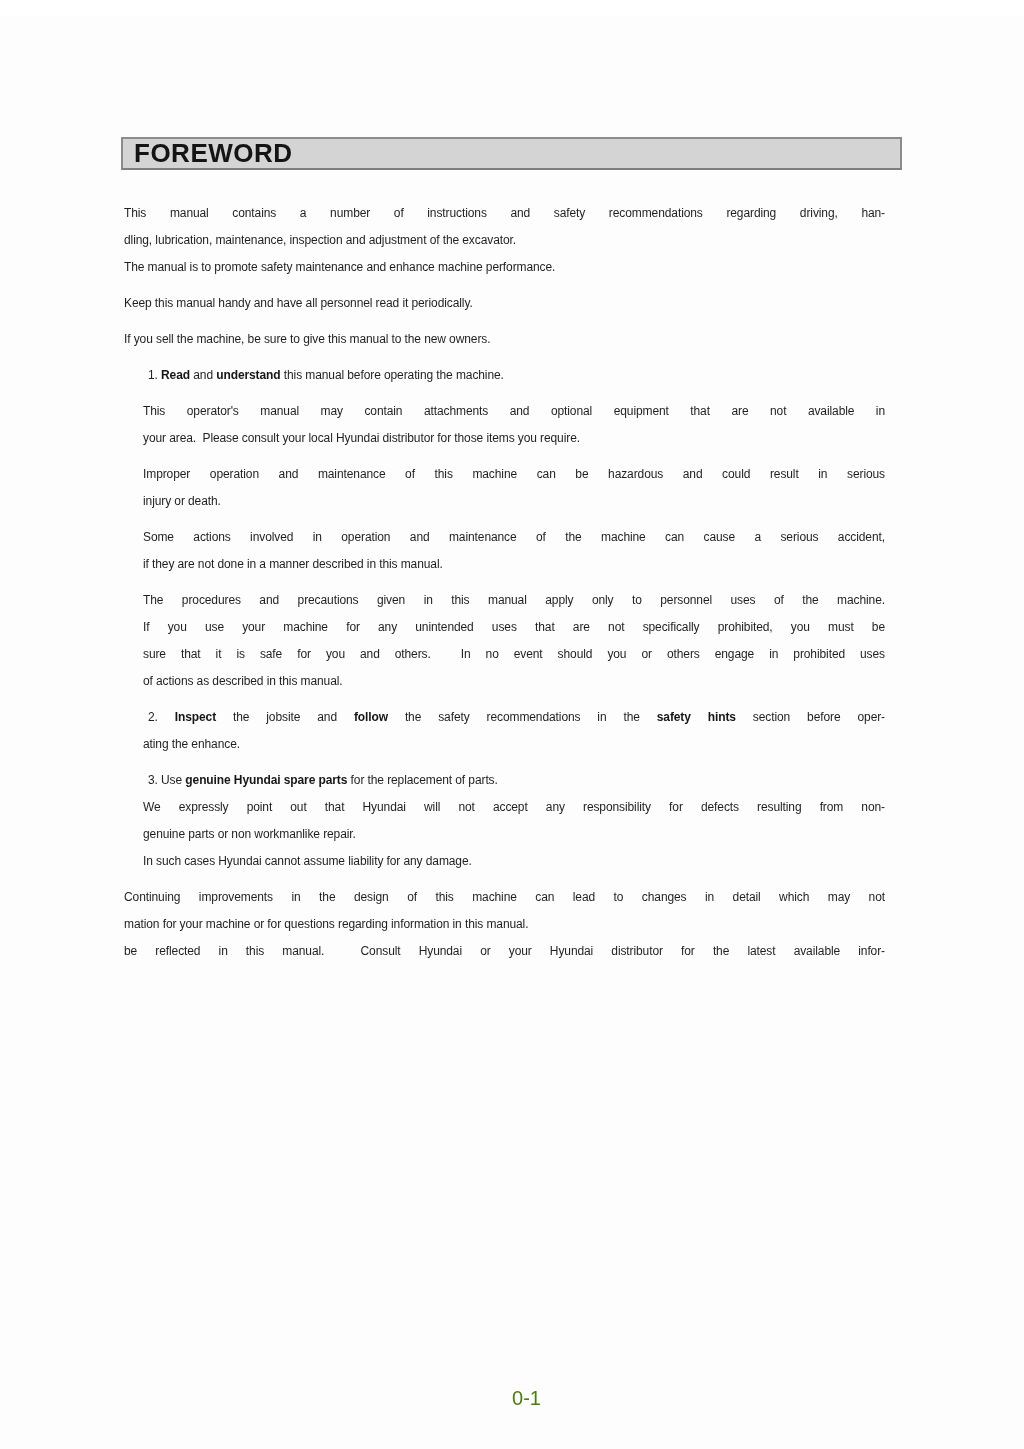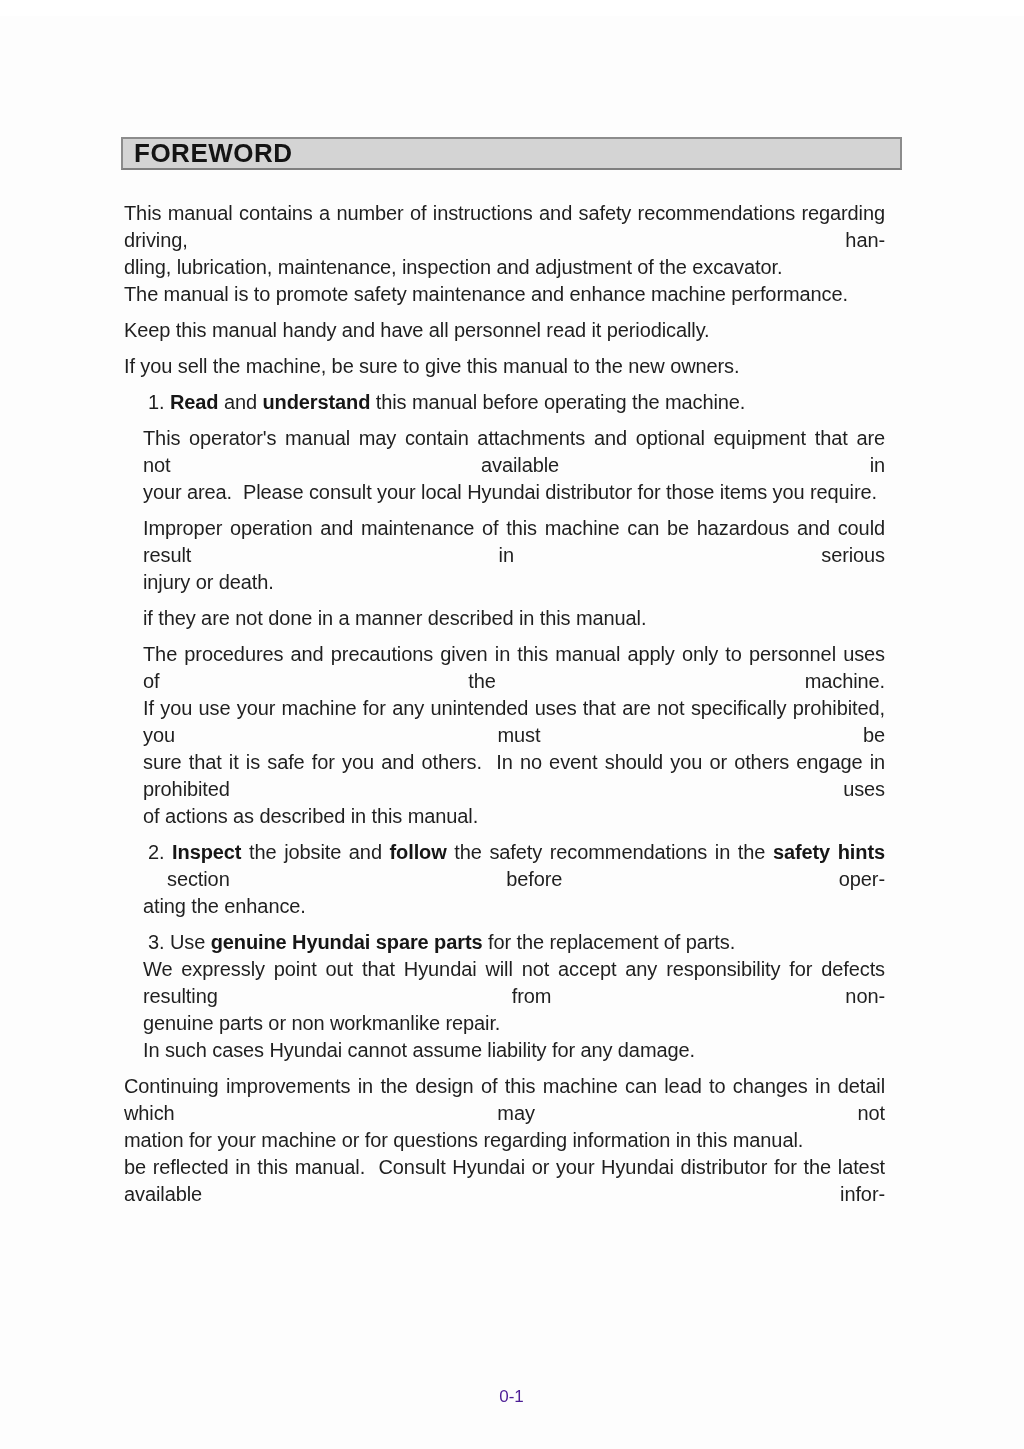--- a/index.html
+++ b/index.html
@@ -34,39 +34,39 @@
     letter-spacing: 0.5px;
     color: #141414;
     line-height: 1;
     padding-bottom: 2px;
   }
   .body-col {
     position: absolute;
     top: 184px;
     left: 124px;
     width: 761px;
-    font-size: 20px;
+    font-size: 12px;
     line-height: 27px;
     letter-spacing: -0.1px;
     color: #1f1f1f;
   }
   .block { margin: 0 0 9px 0; }
   .ln { min-height: 27px; }
   .j { text-align: justify; text-align-last: justify; }
   .indent { padding-left: 19px; }
   .hang { text-indent: -19px; padding-left: 24px; }
   b { font-weight: bold; color: #161616; }
   .page-number {
     position: absolute;
     top: 1371px;
-    left: 121px;
+    left: 136px;
     width: 781px;
     text-align: center;
-    font-size: 17px;
-    color: #4c1d95;
+    font-size: 20px;
+    color: #4d7c0f;
   }
 </style>
 </head>
 <body>
 
 <div class="page">
 
   <div class="title-box">
     <span class="title-text">FOREWORD</span>
   </div>
@@ -98,20 +98,21 @@
       <div class="ln j">This operator's manual may contain attachments and optional equipment that are not available in</div>
       <div class="ln">your area.&nbsp; Please consult your local Hyundai distributor for those items you require.</div>
     </div>
 
     <div class="block indent">
       <div class="ln j">Improper operation and maintenance of this machine can be hazardous and could result in serious</div>
       <div class="ln">injury or death.</div>
     </div>
 
     <div class="block indent">
+      <div class="ln j">Some actions involved in operation and maintenance of the machine can cause a serious accident,</div>
       <div class="ln">if they are not done in a manner described in this manual.</div>
     </div>
 
     <div class="block indent">
       <div class="ln j">The procedures and precautions given in this manual apply only to personnel uses of the machine.</div>
       <div class="ln j">If you use your machine for any unintended uses that are not specifically prohibited, you must be</div>
       <div class="ln j">sure that it is safe for you and others.&nbsp; In no event should you or others engage in prohibited uses</div>
       <div class="ln">of actions as described in this manual.</div>
     </div>
 

